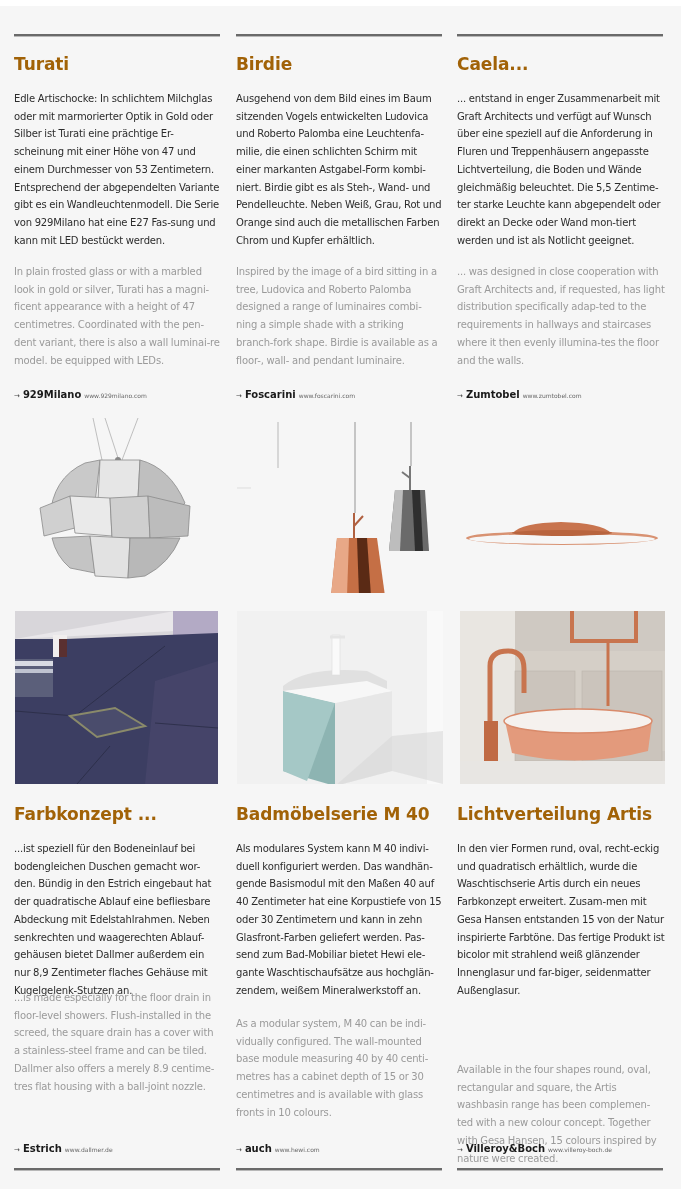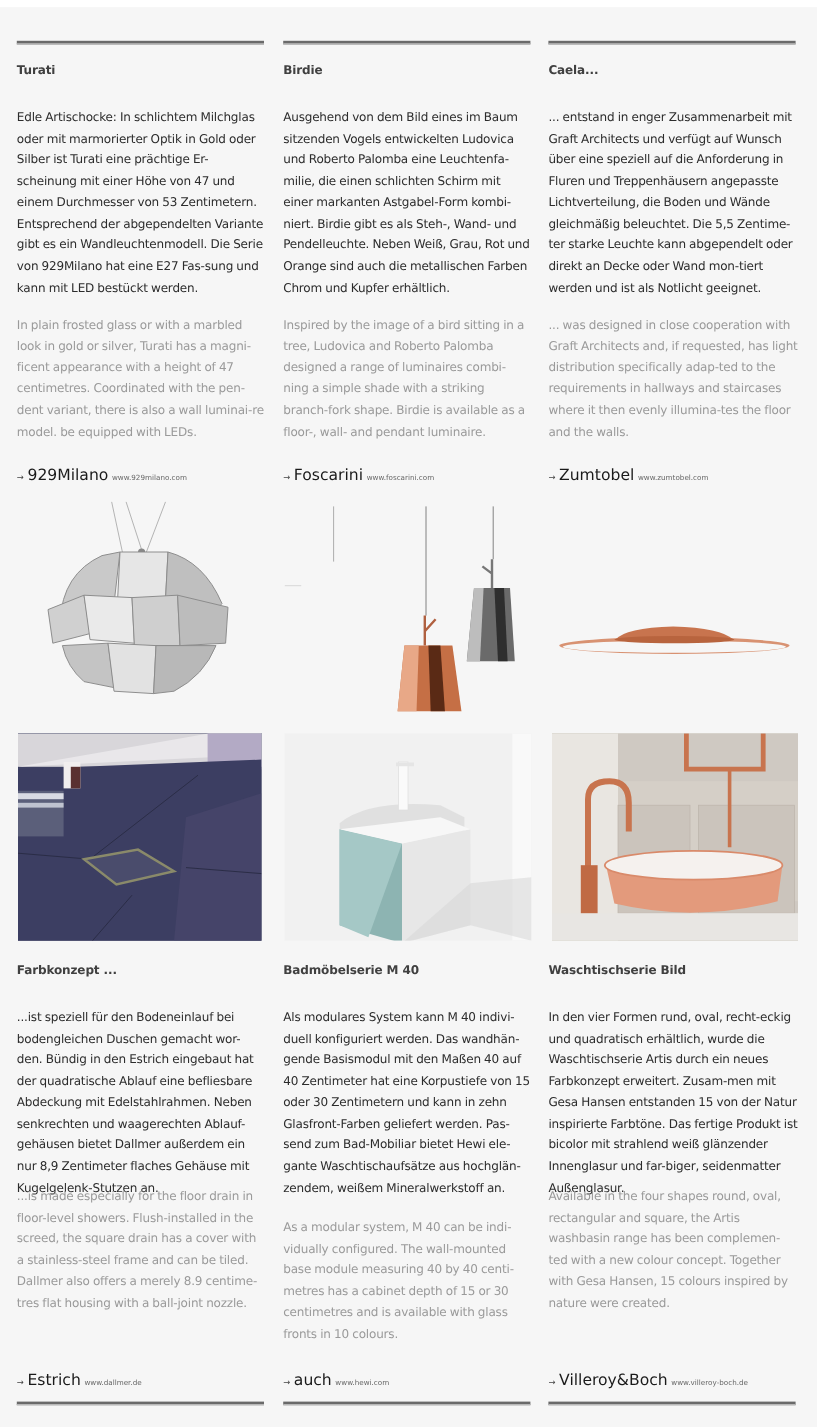--- a/index.html
+++ b/index.html
@@ -12,34 +12,34 @@
     overflow: hidden;
   }
   .topstrip { position:absolute; left:0; top:0; width:681px; height:6px; background:#ffffff; }
   .col { position: absolute; width: 206px; }
   .c1 { left: 14px; } .c2 { left: 236px; } .c3 { left: 457px; }
   .rule {
     height: 2px; background: #6a6a6a; border-bottom: 1px solid #b8b8b8;
     width: 206px;
   }
   .title {
-    font-weight: bold; font-size: 10px; color: #404040;
+    font-weight: bold; font-size: 17px; color: #a16207;
     letter-spacing: -0.1px;
   }
   .de {
     font-size: 10px; line-height: 17.7px; color: #2c2c2c;
     letter-spacing: -0.15px; word-spacing: -0.3px;
   }
   .en {
     font-size: 10px; line-height: 17.7px; color: #9a9a9a;
     letter-spacing: -0.15px; word-spacing: -0.3px;
   }
   .src { font-size: 7px; color: #444; white-space: nowrap; }
   .src .arrow { font-size: 7px; margin-right: 3px; }
-  .src .brand { font-weight: normal; color: #1a1a1a; font-size: 13px; }
+  .src .brand { font-weight: bold; color: #1a1a1a; font-size: 10px; }
   .src .url { font-size: 6px; color: #666; margin-left: 3px; }
   .imgbox { position: absolute; overflow: hidden; }
 </style>
 </head>
 <body>
 
 <div class="topstrip"></div>
 
 <div class="col c1" style="top:0;">
   <div class="rule" style="position:absolute; top:34px;"></div>
@@ -187,20 +187,20 @@
   <div class="title" style="position:absolute; top:804px;">Badmöbelserie M 40</div>
   <div class="de" style="position:absolute; top:840px; width:206px;">Als modulares System kann M 40 indivi-duell konfiguriert werden. Das wandhän-gende Basismodul mit den Maßen 40 auf 40 Zentimeter hat eine Korpustiefe von 15 oder 30 Zentimetern und kann in zehn Glasfront-Farben geliefert werden. Pas-send zum Bad-Mobiliar bietet Hewi ele-gante Waschtischaufsätze aus hochglän-zendem, weißem Mineralwerkstoff an.</div>
   <div class="en" style="position:absolute; top:1015px; width:206px;">As a modular system, M 40 can be indi-vidually configured. The wall-mounted base module measuring 40 by 40 centi-metres has a cabinet depth of 15 or 30 centimetres and is available with glass fronts in 10 colours.</div>
   <div class="src" style="position:absolute; top:1143px;">
     <span class="arrow">→</span><span class="brand">auch</span><span class="url">www.hewi.com</span>
   </div>
   <div class="rule" style="position:absolute; top:1168px;"></div>
 </div>
 
 <div class="col c3" style="top:0;">
-  <div class="title" style="position:absolute; top:804px;">Waschtischserie Bild</div>
+  <div class="title" style="position:absolute; top:804px;">Lichtverteilung Artis</div>
   <div class="de" style="position:absolute; top:840px; width:208px;">In den vier Formen rund, oval, recht-eckig und quadratisch erhältlich, wurde die Waschtischserie Artis durch ein neues Farbkonzept erweitert. Zusam-men mit Gesa Hansen entstanden 15 von der Natur inspirierte Farbtöne. Das fertige Produkt ist bicolor mit strahlend weiß glänzender Innenglasur und far-biger, seidenmatter Außenglasur.</div>
-  <div class="en" style="position:absolute; top:989px; width:208px;">Available in the four shapes round, oval, rectangular and square, the Artis washbasin range has been complemen-ted with a new colour concept. Together with Gesa Hansen, 15 colours inspired by nature were created.</div>
+  <div class="en" style="position:absolute; top:1061px; width:208px;">Available in the four shapes round, oval, rectangular and square, the Artis washbasin range has been complemen-ted with a new colour concept. Together with Gesa Hansen, 15 colours inspired by nature were created.</div>
   <div class="src" style="position:absolute; top:1143px;">
     <span class="arrow">→</span><span class="brand">Villeroy&amp;Boch</span><span class="url">www.villeroy-boch.de</span>
   </div>
   <div class="rule" style="position:absolute; top:1168px;"></div>
 </div>
 
 </body></html>

